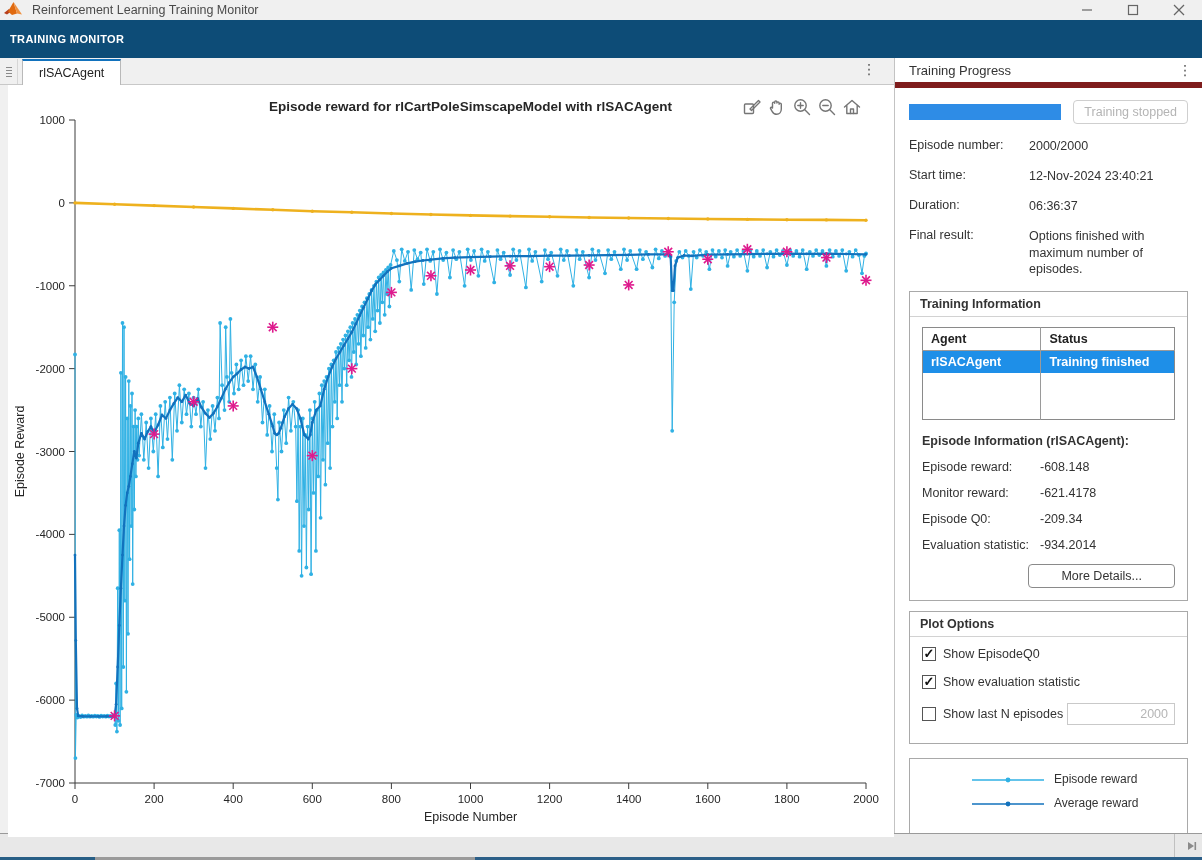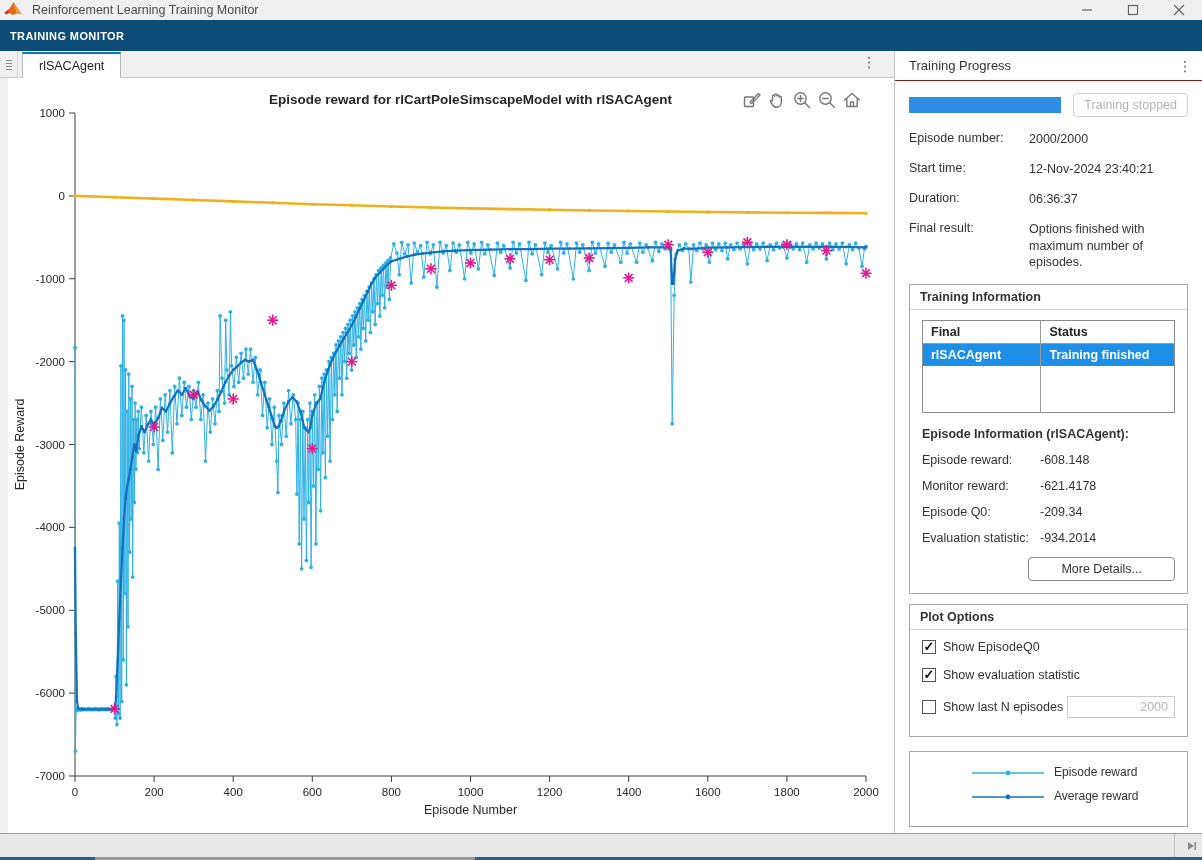--- a/index.html
+++ b/index.html
@@ -9,21 +9,21 @@
 
   
   .titlebar { height:20px; background:#f0f0f0; display:flex; align-items:center; padding-left:4px; flex:0 0 auto; }
   .titlebar .logo { width:20px; height:18px; margin-right:8px; }
   .titlebar .title { font-size:12.5px; color:#4a4a4a; }
   .win-controls { margin-left:auto; display:flex; height:100%; }
   .win-btn { width:46px; height:100%; display:flex; align-items:center; justify-content:center; color:#555; }
   .win-btn svg { stroke:#666; stroke-width:1.2; fill:none; }
 
   
-  .ribbon { height:31px; background:#0d4c77; color:#fff; display:flex; align-items:center;
+  .ribbon { height:38px; background:#0d4c77; color:#fff; display:flex; align-items:center;
             padding-left:10px; font-size:11px; font-weight:bold; letter-spacing:.4px; flex:0 0 auto; }
 
   
   .main { flex:1 1 auto; display:flex; min-height:0; }
   .left { width:902px; display:flex; flex-direction:column; border-right:1px solid #c3c3c3; }
   .tabbar { height:27px; background:#f0f0f0; display:flex; align-items:flex-end; position:relative;
             border-bottom:1px solid #c8c8c8; flex:0 0 auto; }
   .grip { width:18px; height:25px; display:flex; align-items:center; justify-content:center; border-right:1px solid #d6d6d6; }
   .tab { height:26px; background:#fff; border:1px solid #b9b9b9; border-bottom:none; border-top:2px solid #1272bd;
          margin-left:4px; padding:0 16px; display:flex; align-items:center; font-size:12.5px; color:#222;
@@ -33,21 +33,21 @@
            display:inline-block; width:14px; text-align:center; }
 
   .figure { flex:1 1 auto; background:#fff; margin-left:8px; position:relative; }
   .axes-toolbar { position:absolute; top:12px; right:32px; display:flex; gap:5px; z-index:5; }
   .axes-toolbar .tool { width:20px; height:20px; }
   .axes-toolbar svg { stroke:#757575; fill:none; stroke-width:1.4; stroke-linecap:round; stroke-linejoin:round; }
 
   
   .right { flex:1 1 auto; background:#fff; display:flex; flex-direction:column; overflow:hidden; }
   .panel-header { height:30px; display:flex; align-items:center; padding:0 10px 0 14px;
-                  border-bottom:1px solid #7f1d1d; flex:0 0 auto; }
+                  border-bottom:6px solid #7f1d1d; flex:0 0 auto; }
   .panel-header .ph-title { font-size:13px; color:#333; }
   .panel-header .kebab { margin-left:auto; }
   .panel-body { padding:12px 14px 0 14px; font-size:12.5px; color:#333; }
 
   .progress-row { display:flex; align-items:center; margin-bottom:14px; }
   .progress-track { width:160px; height:16px; background:#e8e8e8; }
   .progress-fill { height:100%; background:#2e8ce6; }
   .btn-disabled { margin-left:12px; border:1px solid #cfcfcf; border-radius:4px; background:#fff;
                   color:#b4b4b4; font-size:12.5px; padding:4px 10px; white-space:nowrap;text-align:center; }
 
@@ -843,21 +843,21 @@
           <span class="info-label">Final result:</span>
           <span class="info-value">Options finished with maximum number of episodes.</span>
         </div>
 
         <div class="box">
           <div class="box-header">Training Information</div>
           <div class="box-body">
             <table class="agents">
               <tbody>
                   <tr>
-                <th style="width:47%">Final</th>
+                <th style="width:47%">Agent</th>
                 <th>Status</th>
               </tr>
               <tr class="selected">
                 <td>rlSACAgent</td>
                 <td>Training finished</td>
               </tr>
               <tr class="filler">
                     <td></td>
                     <td></td>
                   </tr>

